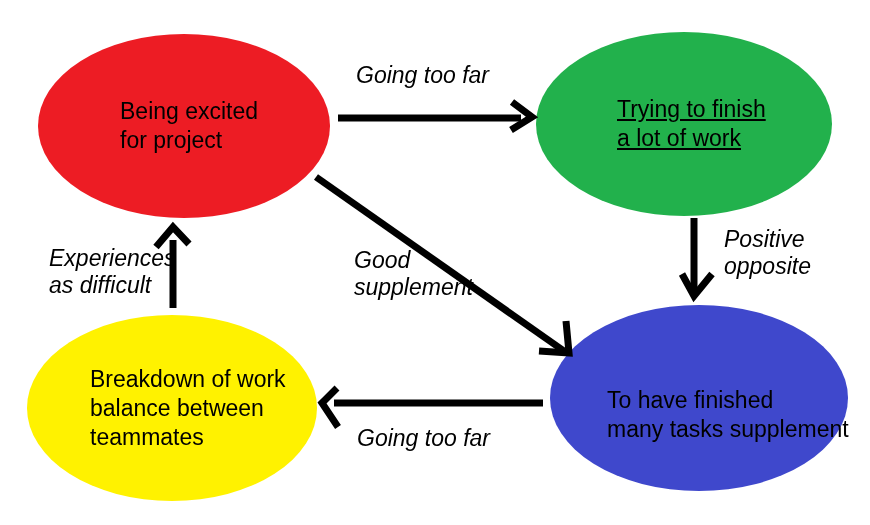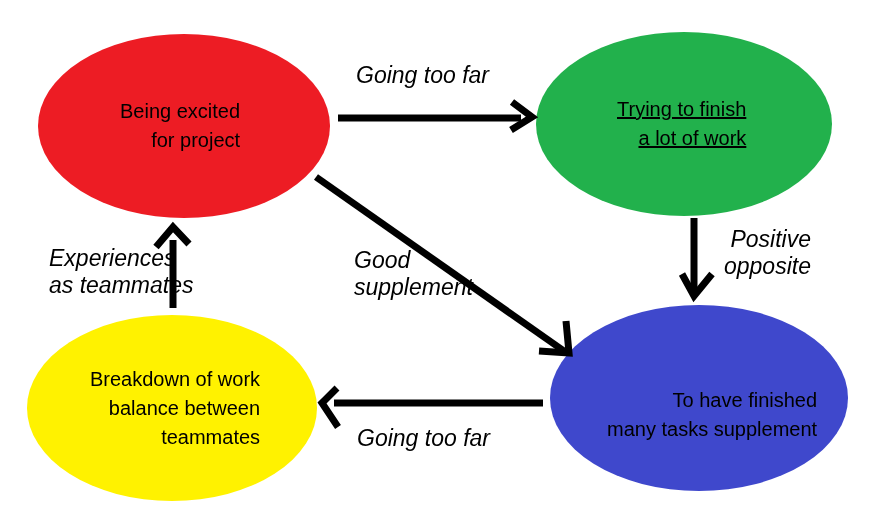--- a/index.html
+++ b/index.html
@@ -24,24 +24,24 @@
   .arrow polyline {
     stroke: #000000;
     stroke-width: 7;
     fill: none;
     stroke-linecap: butt;
     stroke-linejoin: miter;
   }
   .node-text {
     position: absolute;
     color: #000000;
-    font-size: 20px;
+    font-size: 23px;
     line-height: 29px;
     white-space: nowrap;
-    text-align: right;
+    text-align: left;
   }
   .edge-label {
     position: absolute;
     color: #000000;
     font-size: 23px;
     font-style: italic;
     line-height: 27px;
     white-space: nowrap;
     text-align: left;
   }
@@ -96,30 +96,30 @@
   </div>
 
   <div class="node-text" style="left:90px; top:365px;">
     <div>Breakdown of work</div>
     <div>balance between</div>
     <div>teammates</div>
   </div>
 
   <div class="edge-label" style="left:356px; top:62px;">Going too far</div>
 
-  <div class="edge-label" style="left:724px; top:226px;text-align:right;">
+  <div class="edge-label" style="left:724px; top:226px;">
     <div>Positive</div>
     <div>opposite</div>
   </div>
 
   <div class="edge-label" style="left:354px; top:247px;">
     <div>Good</div>
     <div>supplement</div>
   </div>
 
   <div class="edge-label" style="left:357px; top:425px;">Going too far</div>
 
   <div class="edge-label" style="left:49px; top:245px;">
     <div>Experiences</div>
-    <div>as teammates</div>
+    <div>as difficult</div>
   </div>
 
 </div>
 
 </body></html>

